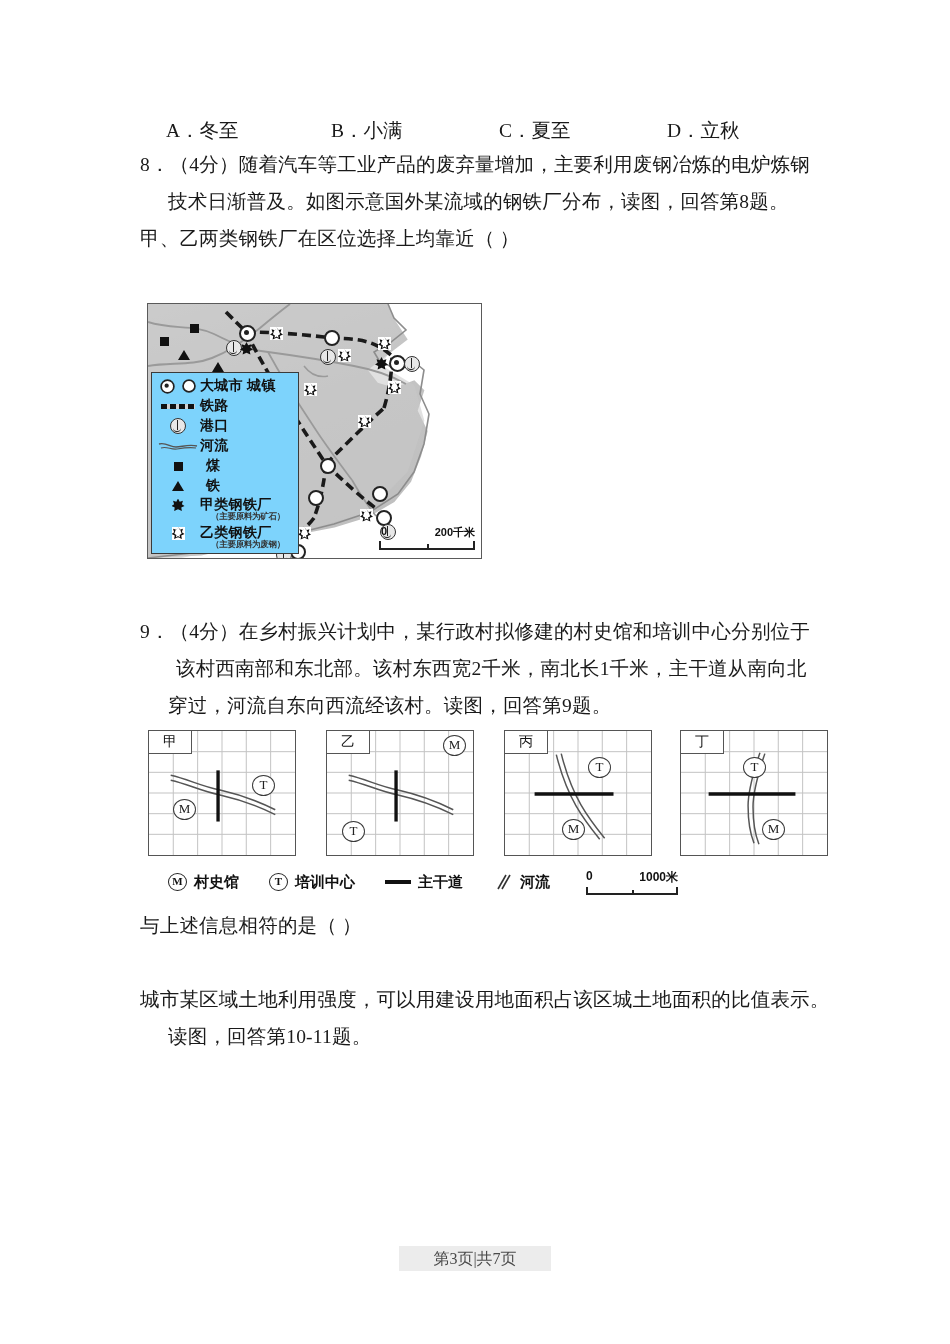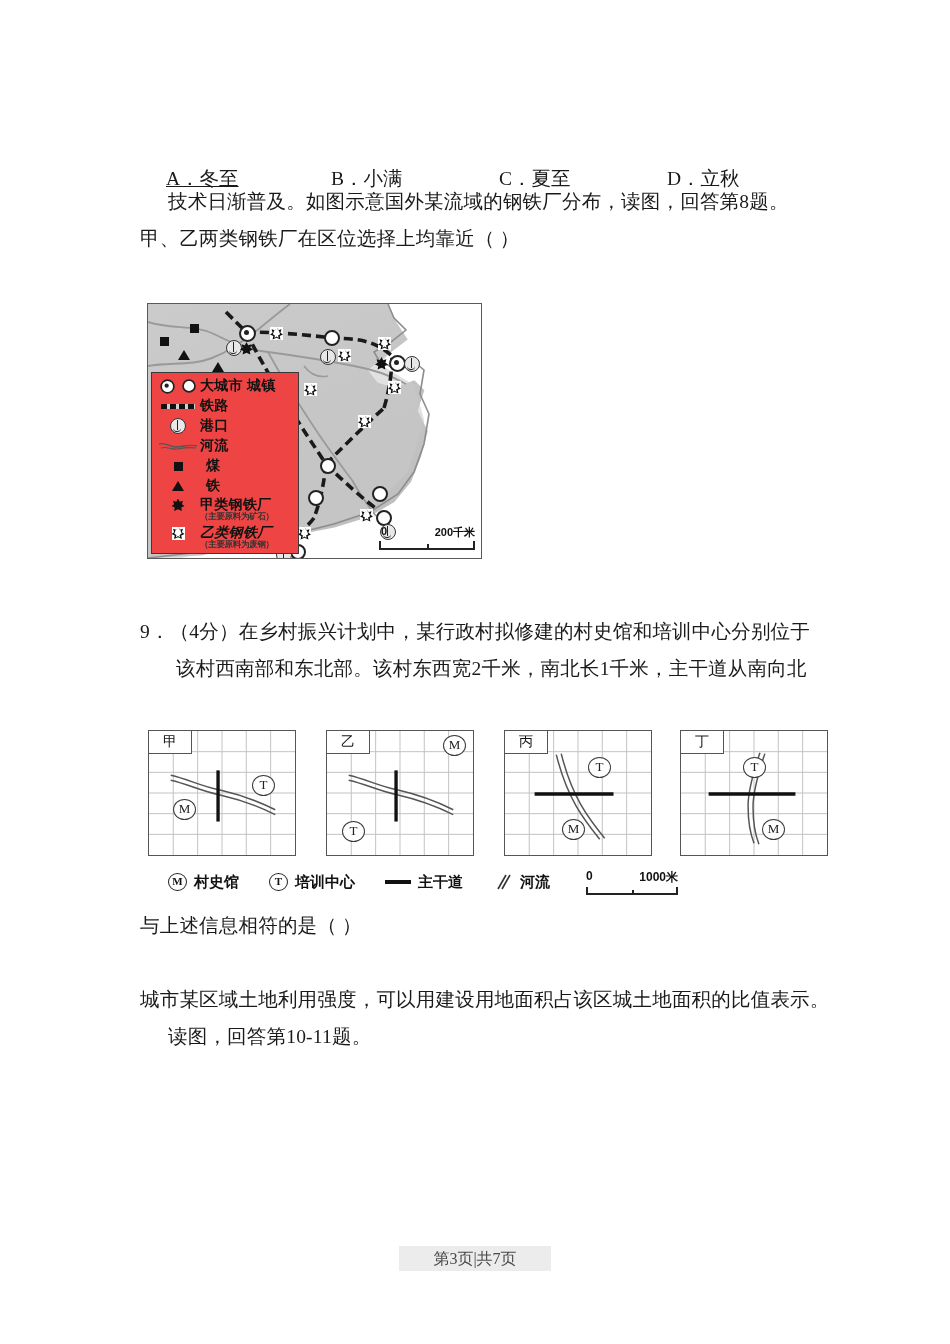--- a/index.html
+++ b/index.html
@@ -21,22 +21,22 @@
     white-space:nowrap;
     letter-spacing:0.2px;
   }
   .opts{
     position:absolute;
     left:140px;width:690px;
     font-size:19.5px;
     white-space:nowrap;
   }
   .opts span.opt{display:inline-block;}
-  .o1{width:165px;padding-left:26px;text-decoration:underline;}
-  .o2{width:168px;margin-top:48px;}
+  .o1{width:165px;padding-left:26px;}
+  .o2{width:168px;}
   .o3{width:168px;}
   .o4{width:120px;}
 
   
   #map-figure{
     position:absolute;left:147px;top:303px;width:333px;height:254px;
     border:1px solid #5a5a5a;
     background:#ffffff;
     overflow:hidden;
   }
@@ -55,23 +55,24 @@
     clip-path:polygon(0% 0%, 70% 0%, 76% 12%, 70% 24%, 80% 32%, 83% 46%,
                       78% 66%, 66% 82%, 40% 92%, 10% 100%, 0% 100%);
   }
   .mapedge{
     position:absolute;left:0;top:0;width:100%;height:100%;
     pointer-events:none;
   }
 
   .legend-box{
     position:absolute;left:3px;top:68px;width:148px;height:182px;
-    background:#ef4444;border:1.4px solid #3a3a3a;
+    background:#7dd3fc;border:1.4px solid #3a3a3a;
     box-sizing:border-box;
     padding:3px 2px 0 4px;
+    text-align:center;
   }
   .lg-row{
     display:flex;align-items:center;height:20px;
     font-size:14px;font-family:"Liberation Sans","DejaVu Sans",sans-serif;
     font-weight:bold;color:#111;
   }
   .lg-sym{width:44px;text-align:center;display:flex;align-items:center;justify-content:center;}
   .lg-txt{white-space:nowrap;letter-spacing:0.3px;}
   .lg-sub{
     font-size:8.5px;font-weight:bold;color:#333;
@@ -164,20 +165,21 @@
 </style>
 </head>
 <body>
 
 <div class="page">
 
   <div class="opts" style="top:117px;">
     <span class="opt o1">A．冬至</span><span class="opt o2">B．小满</span><span class="opt o3">C．夏至</span><span class="opt o4">D．立秋</span>
   </div>
 
+  <div class="line" style="left:140px;top:155px;">8．（4分）随着汽车等工业产品的废弃量增加，主要利用废钢冶炼的电炉炼钢</div>
   <div class="line" style="left:168px;top:192px;">技术日渐普及。如图示意国外某流域的钢铁厂分布，读图，回答第8题。</div>
   <div class="line" style="left:140px;top:229px;">甲、乙两类钢铁厂在区位选择上均靠近（      ）</div>
 
   <div id="map-figure">
 
     <div class="landmass"></div>
     <div class="landmass2"></div>
 
     <svg class="mapedge" viewBox="0 0 333 254" preserveAspectRatio="none">
 
@@ -282,41 +284,42 @@
       </div>
 
       <div class="lg-row" style="height:18px;">
         <span class="lg-sym">
             <span class="s-mill-a"></span>
           </span>
         <span class="lg-txt">甲类钢铁厂</span>
       </div>
       <div class="lg-sub">（主要原料为矿石）</div>
 
-      <div class="lg-row" style="height:18px;font-style:italic;">
+      <div class="lg-row" style="height:18px;">
         <span class="lg-sym">
             <span class="s-mill-b"></span>
           </span>
         <span class="lg-txt">乙类钢铁厂</span>
       </div>
       <div class="lg-sub">（主要原料为废钢）</div>
     </div>
 
     <div class="scalebar">
       <div class="sb-labels">
         <span>0</span>
         <span>200千米</span>
       </div>
       <div class="sb-line"></div>
     </div>
   </div>
 
 
   <div class="line" style="left:140px;top:622px;">9．（4分）在乡村振兴计划中，某行政村拟修建的村史馆和培训中心分别位于</div>
   <div class="line" style="left:176px;top:659px;">该村西南部和东北部。该村东西宽2千米，南北长1千米，主干道从南向北</div>
+  <div class="line" style="left:168px;top:696px;">穿过，河流自东向西流经该村。读图，回答第9题。</div>
 
   <div id="village-figure">
 
     <div class="vpanel" style="left:0px;">
       <svg class="vgrid" viewBox="0 0 148 126" preserveAspectRatio="none">
         <g stroke="#c2c2c2" stroke-width="1">
           <line x1="24.6" y1="0" x2="24.6" y2="126"></line>
             <line x1="49.3" y1="0" x2="49.3" y2="126"></line>
           <line x1="74" y1="0" x2="74" y2="126"></line>
             <line x1="98.6" y1="0" x2="98.6" y2="126"></line>

